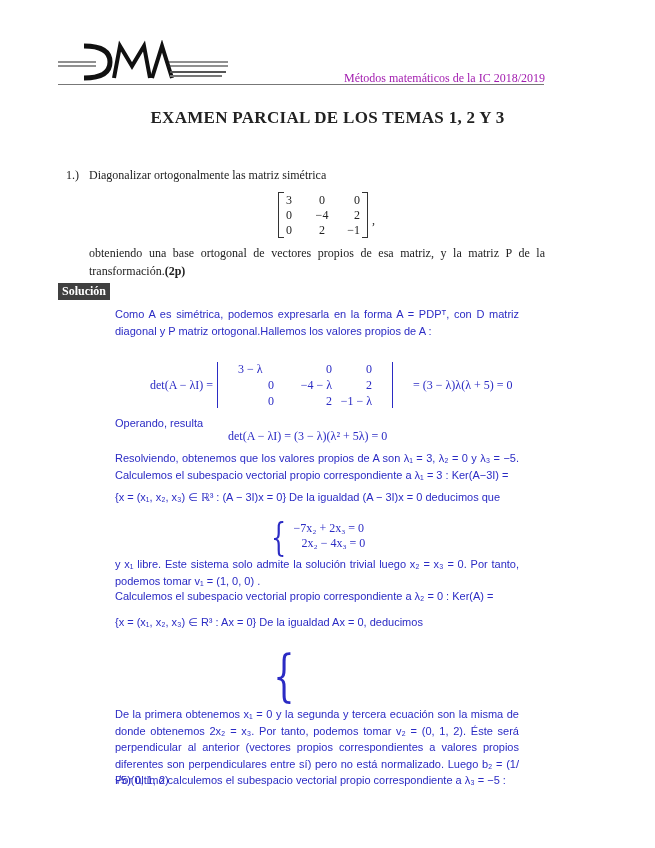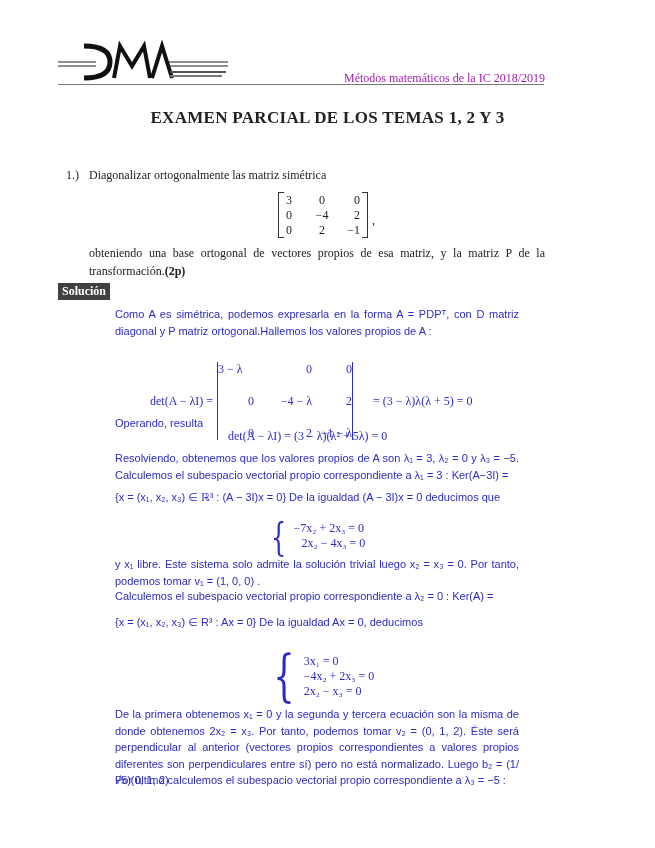--- a/index.html
+++ b/index.html
@@ -16,21 +16,21 @@
   .bracket.r { border-left:none; }
   .mgrid { display:grid; grid-template-columns:24px 24px 26px; row-gap:1px; padding:0 2px; }
   .mgrid span { text-align:left; line-height:14px; }
   .mgrid span.c { text-align:center; }
   .mgrid span.r { text-align:right; }
   .q-text2 { position:absolute; left:89px; top:244px; width:456px; font-size:12px; line-height:18px; text-align:justify; }
   .sol-badge { position:absolute; left:58px; top:283px; background:#404040; color:#fff; font-weight:bold; font-size:12px; padding:1px 4px; }
   .blue { color:#2b2bc4; font-family:"Liberation Sans","DejaVu Sans",sans-serif; font-size:11px; }
   .para { position:absolute; left:115px; width:404px; line-height:16.5px; text-align:justify; }
   .eq { position:absolute; font-family:"Liberation Serif","DejaVu Serif",serif; font-size:12px; color:#2b2bc4; }
-  .det-grid { display:inline-grid; grid-template-columns:44px 50px 40px; row-gap:18px; padding:0 0; border-left:1px solid #2b2bc4; border-right:1px solid #2b2bc4; vertical-align:middle; }
+  .det-grid { display:inline-grid; grid-template-columns:44px 50px 40px; row-gap:2px; padding:0 20px; border-left:1px solid #2b2bc4; border-right:1px solid #2b2bc4; vertical-align:middle; }
   .det-grid span { text-align:right; line-height:14px; }
   .sys { display:flex; align-items:center; }
   .brace { font-size:40px; line-height:40px; font-family:"DejaVu Serif",serif; transform:scaleX(0.6); margin-right:2px; }
   .brace3 { font-size:56px; line-height:56px; }
   .sys-lines span { display:block; line-height:15px; }
 </style>
 </head>
 <body>
 
 <div class="logo">
@@ -108,21 +108,16 @@
     <span style="padding-left:8px">2x₂ − 4x₃ = 0</span>
   </div>
 </div>
 
 <div class="para blue" style="top:556px;">y x₁ libre. Este sistema solo admite la solución trivial luego x₂ = x₃ = 0. Por tanto, podemos tomar v₁ = (1, 0, 0) .</div>
 <div class="para blue" style="top:588px;">Calculemos el subespacio vectorial propio correspondiente a λ₂ = 0 : Ker(A) =</div>
 <div class="para blue" style="top:614px;">{x = (x₁, x₂, x₃) ∈ R³ : Ax = 0} De la igualdad Ax = 0, deducimos</div>
 
 <div class="eq sys" style="left:266px; top:648px;">
   <span class="brace brace3">{</span>
-  <div class="sys-lines">
-    <span>3x₁ = 0</span>
-    <span>−4x₂ + 2x₃ = 0</span>
-    <span>2x₂ − x₃ = 0</span>
-  </div>
 </div>
 
 <div class="para blue" style="top:706px;">De la primera obtenemos x₁ = 0 y la segunda y tercera ecuación son la misma de donde obtenemos 2x₂ = x₃. Por tanto, podemos tomar v₂ = (0, 1, 2). Éste será perpendicular al anterior (vectores propios correspondientes a valores propios diferentes son perpendiculares entre sí) pero no está normalizado. Luego b₂ = (1/√5)(0, 1, 2)</div>
 <div class="para blue" style="top:772px;">Por último calculemos el subespacio vectorial propio correspondiente a λ₃ = −5 :</div>
 
 </body></html>

